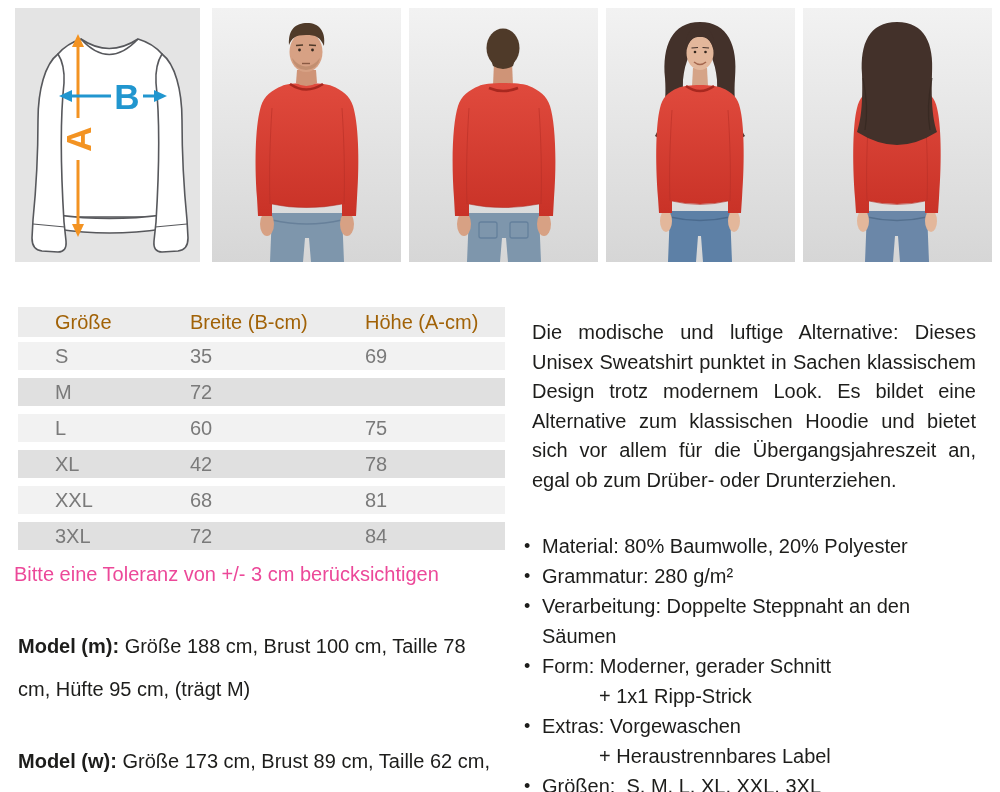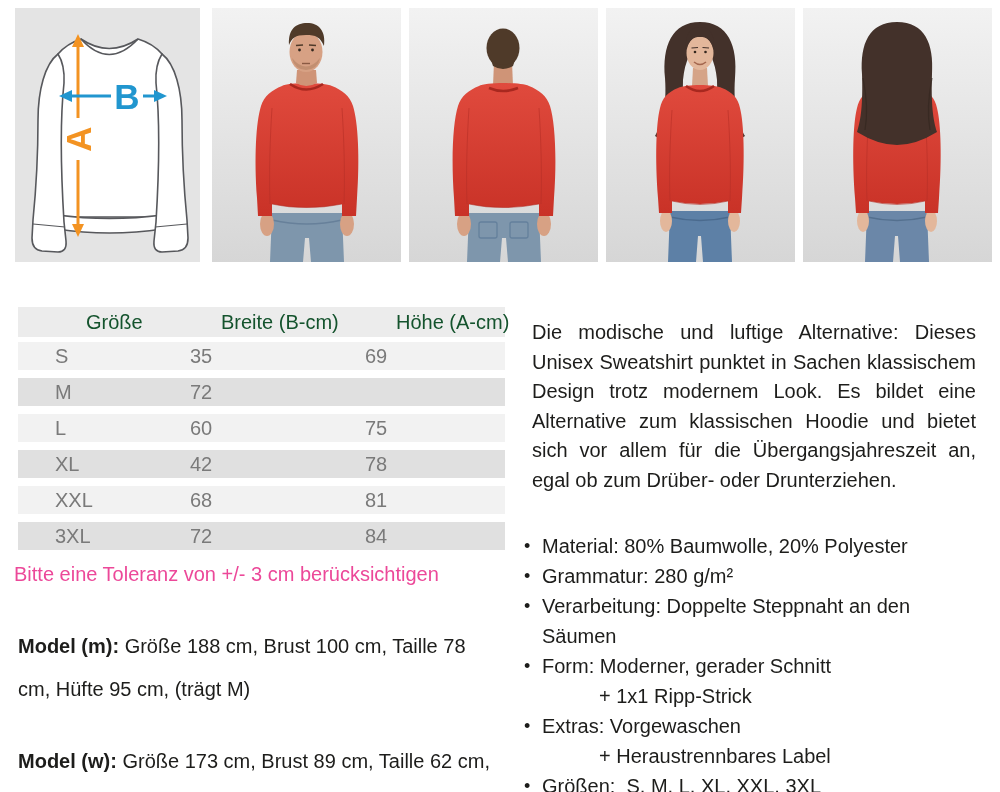--- a/index.html
+++ b/index.html
@@ -10,21 +10,21 @@
   .gallery{position:absolute;left:15px;top:8px;display:flex;}
   .tile{height:254px;flex:0 0 auto;}
   .tile svg{display:block;width:100%;height:100%;}
   .tile.diagram{width:185px;margin-right:12px;}
   .tile.photo{width:189px;margin-right:8px;}
   .tile.photo:last-child{margin-right:0;}
 
   
   .size-col{position:absolute;left:18px;top:307px;width:487px;}
   .size-table .trow{display:grid;grid-template-columns:172px 175px 140px;align-items:center;}
-  .size-table .thead{height:30px;background:#ececec;color:#14532d;margin-bottom:5px;padding-left:31px;}
+  .size-table .thead{height:30px;background:#ececec;color:#a16207;margin-bottom:5px;}
   .size-table .tbody-row{height:28px;margin-bottom:8px;color:#7a7a7a;}
   .size-table .tbody-row:nth-child(odd){background:#e0e0e0;}
   .size-table .tbody-row:nth-child(even){background:#f2f2f2;}
   .size-table .cell{font-size:20px;}
   .size-table .cell.c1{padding-left:37px;}
   .tolerance{margin-top:13px;font-size:20px;color:#ec4899;margin-left:-4px;}
   .model-block{margin-top:39px;font-size:20px;line-height:43px;width:480px;}
   .model-block.w{margin-top:29px;}
   .model-block b{font-weight:bold;}
 

